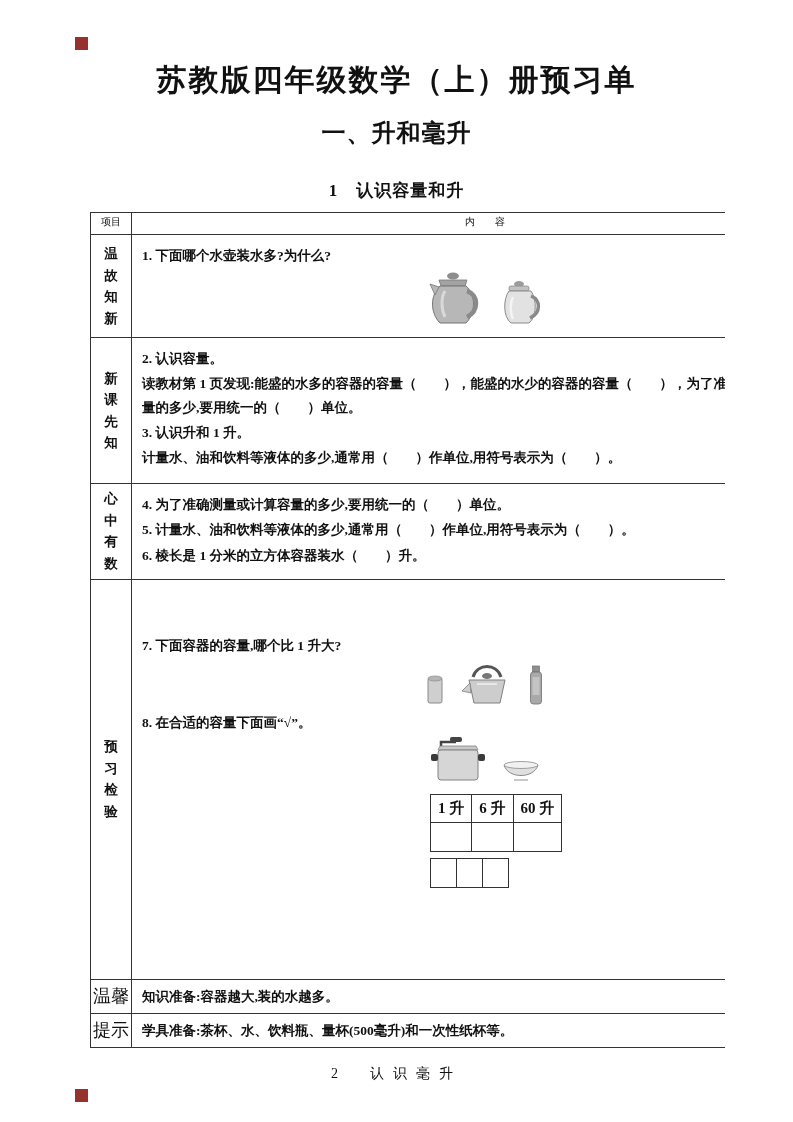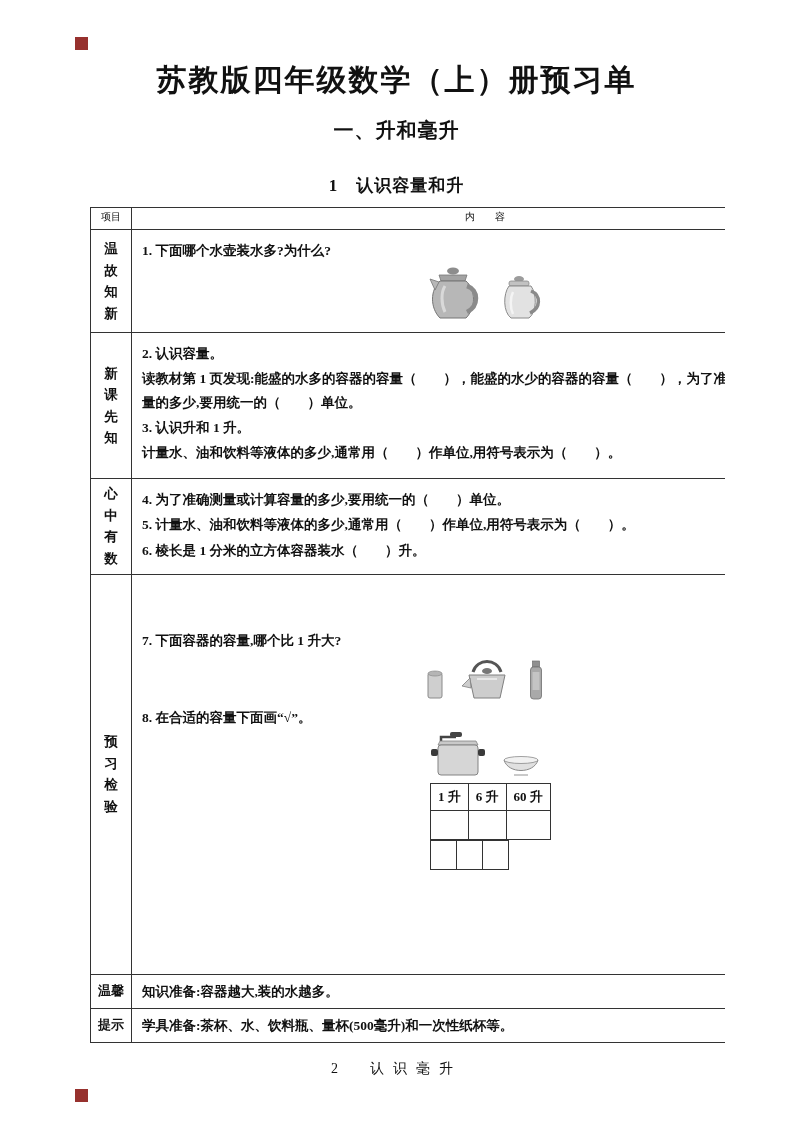--- a/index.html
+++ b/index.html
@@ -27,21 +27,21 @@
   .title {
     margin-top: 60px;
     text-align: center;
     font-size: 30px;
     font-weight: bold;
     letter-spacing: 2px;
   }
   .section {
     margin-top: 16px;
     text-align: center;
-    font-size: 20px;
+    font-size: 24px;
     font-weight: bold;
     letter-spacing: 1px;
   }
   .lesson {
     margin-top: 30px;
     margin-bottom: 10px;
     text-align: center;
     font-size: 17px;
     font-weight: bold;
     letter-spacing: 1px;
@@ -74,21 +74,21 @@
   }
   .vlabel {
     width: 16px;
     margin: 0 auto;
     word-break: break-all;
     line-height: 1.6;
     font-size: 13.5px;
     font-weight: bold;
     text-align: center;
   }
-  .hlabel { font-size: 13px; font-weight: bold; }
+  .hlabel { font-size: 18px; font-weight: normal; }
 
   td.content { padding: 7px 10px 4px 10px; font-weight: bold; }
   td.content p { line-height: 1.72; margin: 2px 0; }
 
   .r1 { height: 96px; }
   .r2 { height: 146px; }
   .r3 { height: 94px; }
   .r4 { height: 400px; }
   .r5a { height: 30px; }
   .r5b { height: 28px; }
@@ -100,22 +100,22 @@
     gap: 16px;
   }
   .center-row { justify-content: center; }
   .r1 .img-row { margin-top: 4px; }
   .check-pad { padding-top: 52px !important; }
   .q8-gap { margin-top: 10px; }
 
   table.mini {
     border-collapse: collapse;
     margin-left: 288px;
-    margin-top: 0;
-    font-size: 13px;
+    margin-top: 6px;
+    font-size: 15px;
   }
   table.mini td {
     border: 1px solid #333;
     text-align: center;
     vertical-align: middle;
     padding: 4px 7px;
     min-width: 26px;
     height: 22px;
   }
   table.mini tr.blank td { height: 29px; }

